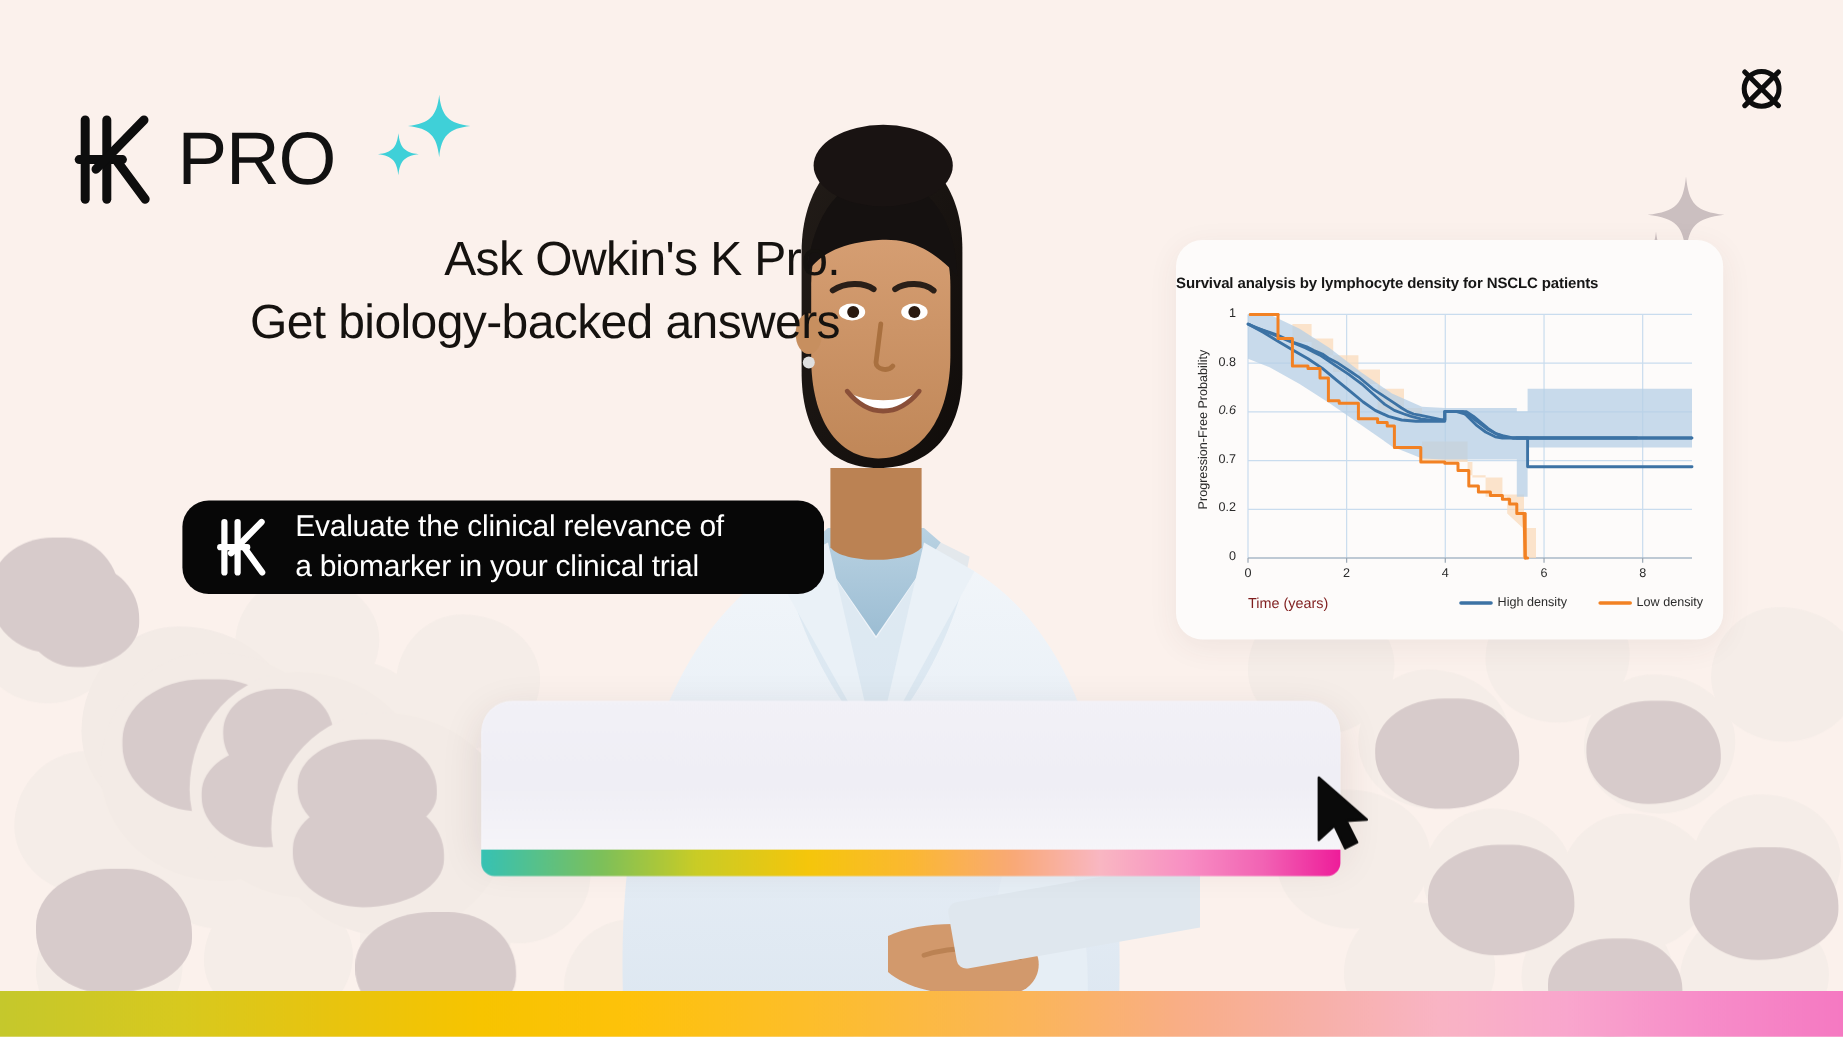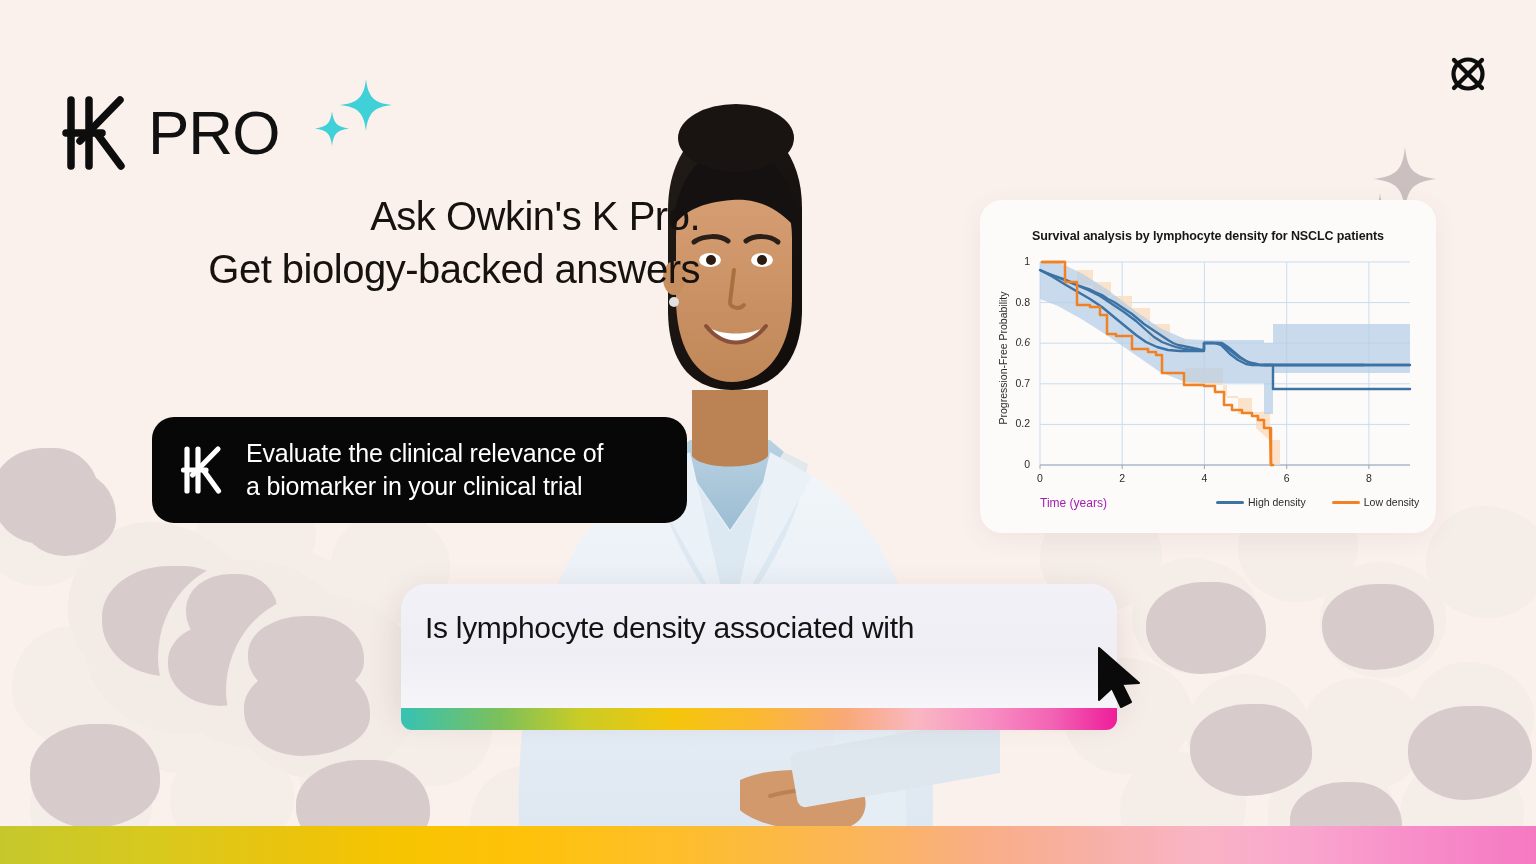--- a/index.html
+++ b/index.html
@@ -25,21 +25,21 @@
   .logo-k{width:72px;height:84px;display:block;}
   .logo-pro{font-size:62px;letter-spacing:-1px;color:#111;font-weight:400;line-height:1;
             font-family:"Liberation Sans",sans-serif;}
   .logo-sparks{position:absolute;left:250px;top:-14px;width:90px;height:80px;}
 
   
   .headline{position:absolute;left:60px;top:190px;width:640px;
             font-size:40px;line-height:1.32;color:#15120f;font-weight:400;letter-spacing:-.5px;text-align:right;}
 
   
-  .pill{position:absolute;left:152px;top:417px;width:535px;height:106px;
+  .pill{position:absolute;left:152px;top:417px;width:535px;height:78px;
         background:#070707;border-radius:22px;display:flex;align-items:center;gap:22px;
         padding:0 26px;box-sizing:border-box;}
   .pill-k{width:46px;height:54px;flex:0 0 auto;}
   .pill-text{color:#fff;font-size:25px;line-height:1.33;letter-spacing:-.2px;}
 
   
   .qcard{position:absolute;left:401px;top:584px;width:716px;height:124px;
          background:linear-gradient(180deg,#f2f1f7 0%,#efeef5 55%,#f6f5f9 100%);
          border-top-left-radius:26px;border-top-right-radius:26px;
          box-shadow:0 10px 34px rgba(60,40,50,.13);}
@@ -51,26 +51,26 @@
                    #fbb832 50%,#f9a977 62%,#f9b7c2 72%,#f88fc3 82%,#f263b4 91%,#ee1d9a 100%);}
 
   
   .cursor{position:absolute;left:1094px;top:645px;width:50px;height:66px;}
 
   
   .sparkbig{position:absolute;left:1372px;top:146px;width:66px;height:66px;}
   .sparksml{position:absolute;left:1362px;top:192px;width:36px;height:36px;}
   .chartcard{position:absolute;left:980px;top:200px;width:456px;height:333px;
              background:#fdfbfa;border-radius:22px;box-shadow:0 6px 26px rgba(90,60,50,.07);}
-  .chart-title{position:absolute;left:0;right:0;top:29px;text-align:center;
+  .chart-title{position:absolute;left:0;right:0;top:29px;text-align:left;
                font-size:12.5px;font-weight:700;color:#161616;letter-spacing:-.1px;}
   .plot{position:absolute;left:0;top:0;width:456px;height:333px;}
   .ylab{position:absolute;left:-62px;top:152px;width:170px;text-align:center;
         transform:rotate(-90deg);font-size:10.5px;color:#2b2b2b;}
-  .xlab{position:absolute;left:60px;top:296px;font-size:12px;color:#a21caf;}
+  .xlab{position:absolute;left:60px;top:296px;font-size:12px;color:#7f1d1d;}
   .ytick{position:absolute;font-size:10.5px;color:#2b2b2b;text-align:right;width:26px;}
   .xtick{position:absolute;font-size:10.5px;color:#2b2b2b;text-align:center;width:20px;}
   .legend{position:absolute;left:236px;top:296px;display:flex;gap:26px;align-items:center;}
   .lg{display:flex;align-items:center;gap:4px;font-size:10.5px;color:#2b2b2b;}
   .lgline{width:28px;height:3px;border-radius:2px;display:block;}
 
   
   .bottombar{position:absolute;left:0;top:826px;width:1536px;height:38px;
     background:linear-gradient(90deg,#c5c82c 0%,#d8c91e 10%,#e8c40f 18%,#f7c400 26%,
       #fec20a 34%,#fdbe2b 44%,#fbb55a 56%,#f9ae86 64%,#f7b0a6 71%,#f9b4c4 78%,
@@ -399,21 +399,20 @@
       </div>
       <div class="lg">
         <span class="lgline" style="background:#f28123;"></span>
         <span>Low density</span>
       </div>
     </div>
   </div>
 
   <div class="qcard">
     <div class="qcard-text">
-      <div>Is lymphocyte density associated with</div>
     </div>
   </div>
   <div class="qbar"></div>
 
   <svg class="cursor" viewBox="0 0 50 66">
     <path d="M5 3 L5 55 L18 43 L27 62 L37 57 L28 39 L45 38 Z" fill="#0a0a0a" stroke="#0a0a0a" stroke-width="2" stroke-linejoin="round"></path>
   </svg>
 
   <div class="bottombar"></div>
 </div>

